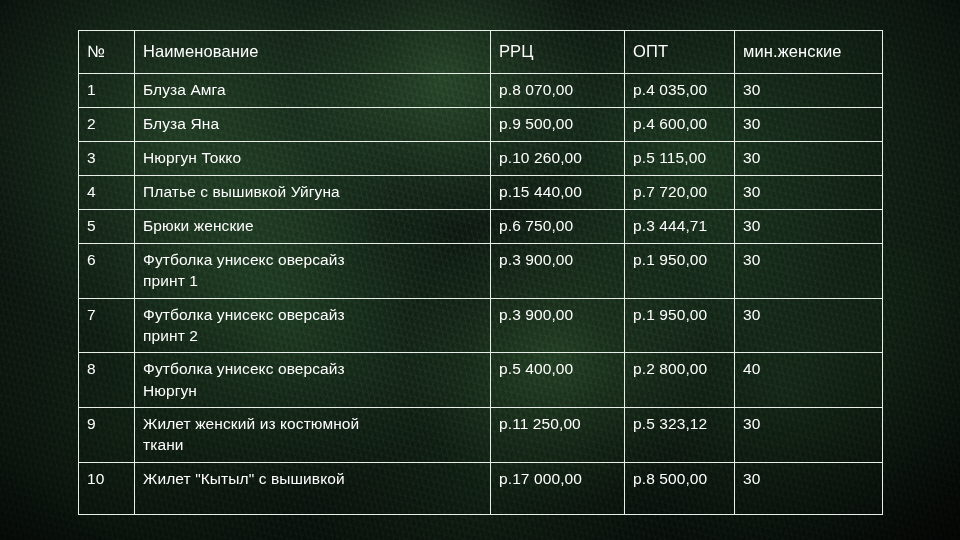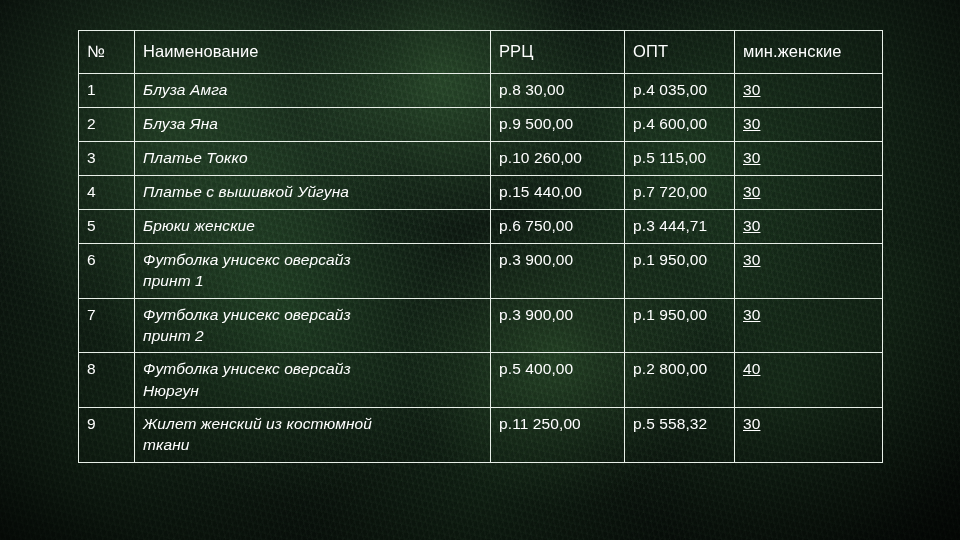--- a/index.html
+++ b/index.html
@@ -89,24 +89,24 @@
   .col-num   { width: 56px; }
   .col-name  { width: 356px; }
   .col-rrc   { width: 134px; }
   .col-opt   { width: 110px; }
   .col-min   { width: 148px; }
 
   .row-h { height: 34px; }
   .row-tall { height: 52px; }
 
   td.num, th.num { padding-left: 9px; }
-  td.min-cell { vertical-align: bottom; padding-bottom: 5px; text-decoration: underline; }
+  td.min-cell { vertical-align: bottom; padding-bottom: 5px; }
   td.min-cell.top { vertical-align: top; padding-top: 5px; }
 
-  .nowrap { white-space: pre-line; font-style: italic; }
+  .nowrap { white-space: pre-line; }
 </style>
 </head>
 <body>
 
 <div class="slide">
   <div class="bg"></div>
   <div class="bg-noise"></div>
   <div class="bg-vignette"></div>
 
   <div class="table-wrap">
@@ -124,34 +124,34 @@
           <th>Наименование</th>
           <th>РРЦ</th>
           <th>ОПТ</th>
           <th>мин.женские</th>
         </tr>
       </thead>
       <tbody>
         <tr class="row-h">
           <td class="num">1</td>
           <td class="nowrap">Блуза Амга</td>
-          <td>р.8 30,00</td>
+          <td>р.8 070,00</td>
           <td>р.4 035,00</td>
           <td class="min-cell top">30</td>
         </tr>
         <tr class="row-h">
           <td class="num">2</td>
           <td class="nowrap">Блуза Яна</td>
           <td>р.9 500,00</td>
           <td>р.4 600,00</td>
           <td class="min-cell top">30</td>
         </tr>
         <tr class="row-h">
           <td class="num">3</td>
-          <td class="nowrap">Платье Токко</td>
+          <td class="nowrap">Нюргун Токко</td>
           <td>р.10 260,00</td>
           <td>р.5 115,00</td>
           <td class="min-cell top">30</td>
         </tr>
         <tr class="row-h">
           <td class="num">4</td>
           <td class="nowrap">Платье с вышивкой Уйгуна</td>
           <td>р.15 440,00</td>
           <td>р.7 720,00</td>
           <td class="min-cell top">30</td>
@@ -185,19 +185,26 @@
 Нюргун</td>
           <td>р.5 400,00</td>
           <td>р.2 800,00</td>
           <td class="min-cell">40</td>
         </tr>
         <tr class="row-tall">
           <td class="num">9</td>
           <td class="nowrap">Жилет женский из костюмной
 ткани</td>
           <td>р.11 250,00</td>
-          <td>р.5 558,32</td>
+          <td>р.5 323,12</td>
+          <td class="min-cell">30</td>
+        </tr>
+        <tr class="row-tall">
+          <td class="num">10</td>
+          <td class="nowrap">Жилет "Кытыл" с вышивкой</td>
+          <td>р.17 000,00</td>
+          <td>р.8 500,00</td>
           <td class="min-cell">30</td>
         </tr>
       </tbody>
     </table>
   </div>
 </div>
 
 </body></html>

